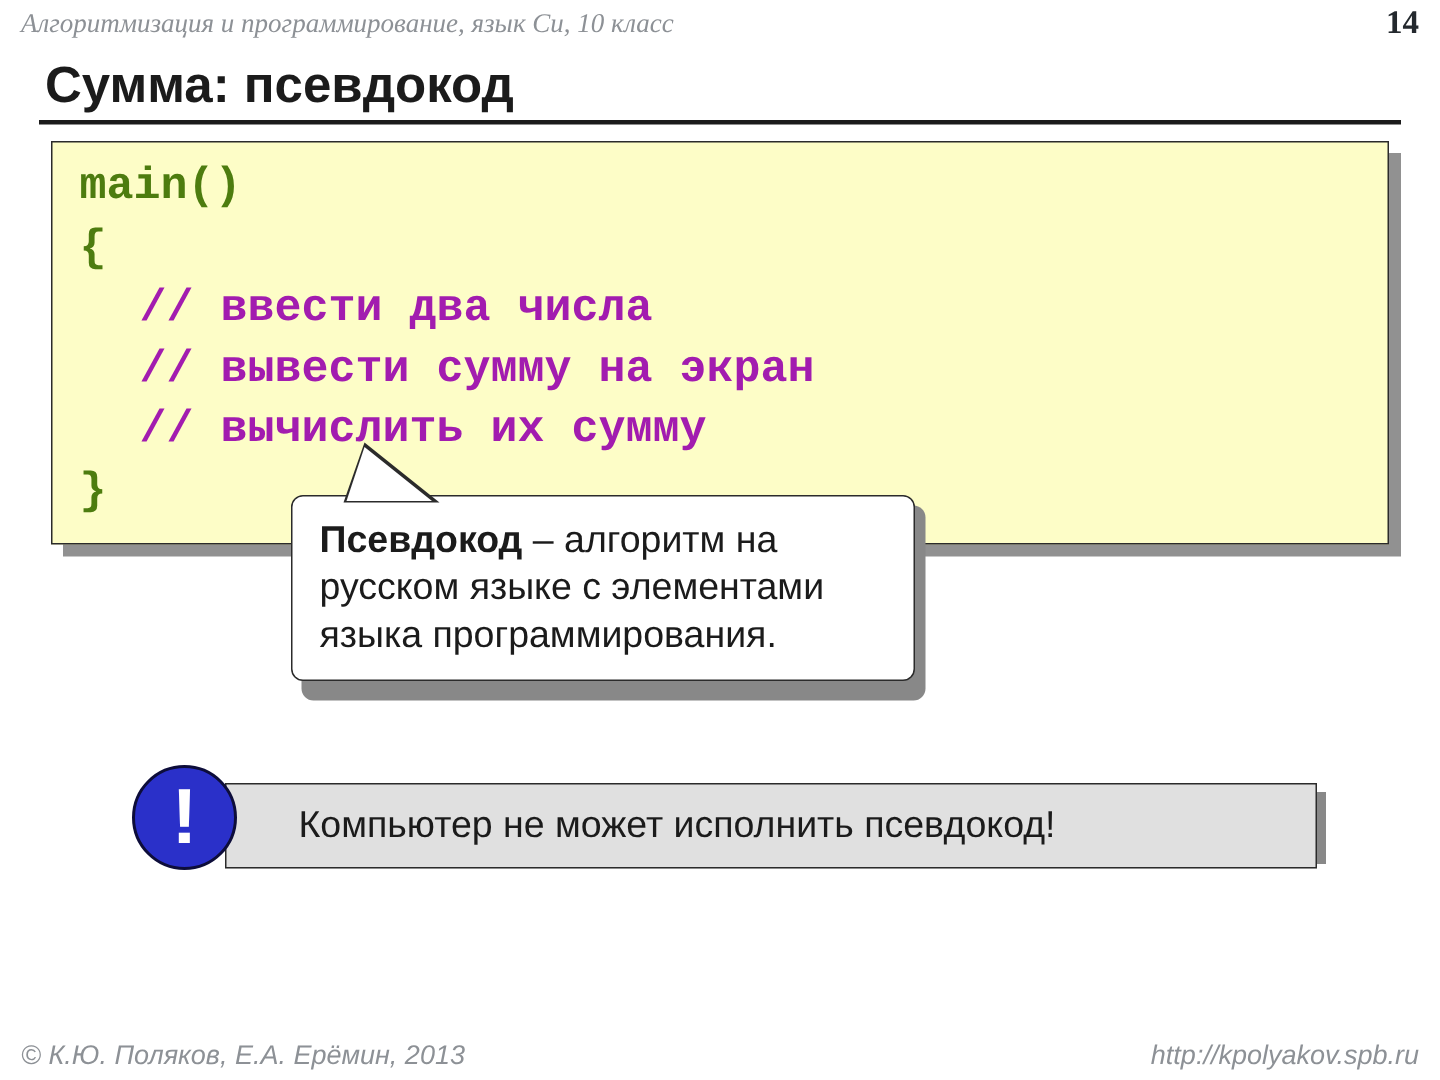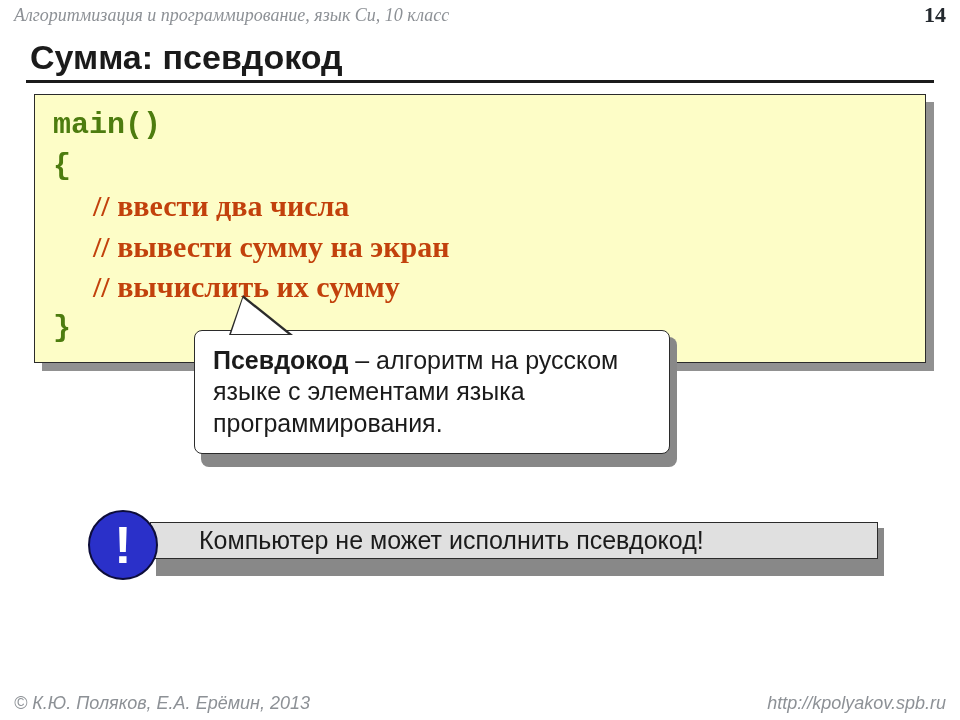--- a/index.html
+++ b/index.html
@@ -62,26 +62,26 @@
     position: relative;
     background: #fdfdc7;
     border: 1.5px solid #2b2b2b;
     padding: 10px 18px 14px 18px;
     font-family: "Courier New", monospace;
     font-size: 30px;
     font-weight: bold;
     line-height: 1.35;
   }
   .codebox .l1 { color: #4d7c0f; }
-  .codebox .cmt { color: #c2410c; padding-left: 40px; font-family: Liberation Serif, serif; }
+  .codebox .cmt { color: #a21caf; padding-left: 40px; }
   .speech-wrap {
     position: absolute;
     left: 194px;
     top: 330px;
-    width: 476px;
+    width: 416px;
   }
   .speech-shadow {
     position: absolute;
     left: 7px; top: 7px;
     width: 100%; height: 130px;
     background: #888;
     border-radius: 8px;
   }
   .speech {
     position: relative;
@@ -125,21 +125,21 @@
   }
   .alert-bar-shadow {
     position: absolute;
     left: 68px; top: 10px;
     width: 728px; height: 48px;
     background: #888;
   }
   .alert-bar {
     position: absolute;
     left: 62px; top: 4px;
-    width: 728px; height: 37px;
+    width: 728px; height: 57px;
     background: #e0e0e0;
     border: 1.5px solid #2b2b2b;
     display: flex;
     align-items: center;
     padding-left: 48px;
     font-family: Arial, sans-serif;
     font-size: 25px;
     color: #1b1b1b;
   }
   .alert-badge {

